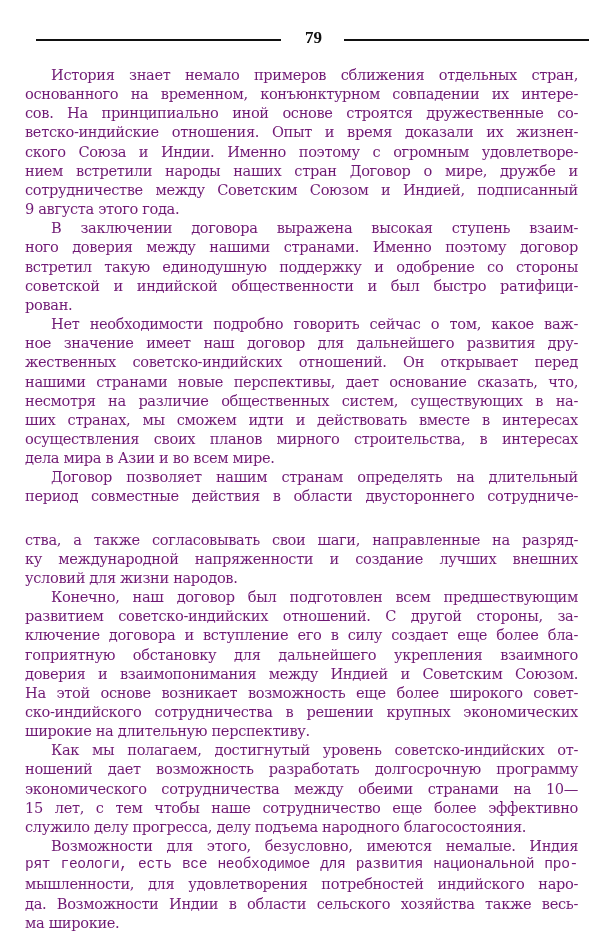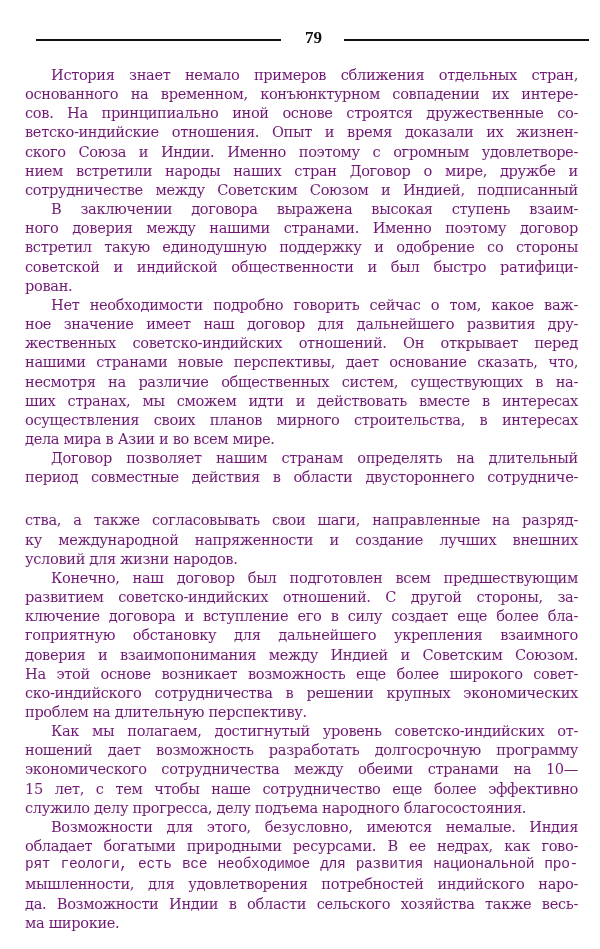--- a/index.html
+++ b/index.html
@@ -33,20 +33,21 @@
 
 <div class="body" id="body">
     <div>
       <span class="line indent" style="white-space: nowrap;">История знает немало примеров сближения отдельных стран,</span>
       <span class="line" style="white-space: nowrap;">основанного на временном, конъюнктурном совпадении их интере-</span>
       <span class="line" style="white-space: nowrap;">сов. На принципиально иной основе строятся дружественные со-</span>
       <span class="line" style="white-space: nowrap;">ветско-индийские отношения. Опыт и время доказали их жизнен-</span>
       <span class="line" style="white-space: nowrap;">ского Союза и Индии. Именно поэтому с огромным удовлетворе-</span>
       <span class="line" style="white-space: nowrap;">нием встретили народы наших стран Договор о мире, дружбе и</span>
       <span class="line" style="white-space: nowrap;">сотрудничестве между Советским Союзом и Индией, подписанный</span>
+      <span class="line last" style="white-space: nowrap;">9 августа этого года.</span>
     </div>
     <div>
       <span class="line indent" style="white-space: nowrap;">В заключении договора выражена высокая ступень взаим-</span>
       <span class="line" style="white-space: nowrap;">ного доверия между нашими странами. Именно поэтому договор</span>
       <span class="line" style="white-space: nowrap;">встретил такую единодушную поддержку и одобрение со стороны</span>
       <span class="line" style="white-space: nowrap;">советской и индийской общественности и был быстро ратифици-</span>
       <span class="line last" style="white-space: nowrap;">рован.</span>
     </div>
     <div>
       <span class="line indent" style="white-space: nowrap;">Нет необходимости подробно говорить сейчас о том, какое важ-</span>
@@ -66,30 +67,29 @@
       <span class="line last" style="white-space: nowrap;">условий для жизни народов.</span>
     </div>
     <div>
       <span class="line indent" style="white-space: nowrap;">Конечно, наш договор был подготовлен всем предшествующим</span>
       <span class="line" style="white-space: nowrap;">развитием советско-индийских отношений. С другой стороны, за-</span>
       <span class="line" style="white-space: nowrap;">ключение договора и вступление его в силу создает еще более бла-</span>
       <span class="line" style="white-space: nowrap;">гоприятную обстановку для дальнейшего укрепления взаимного</span>
       <span class="line" style="white-space: nowrap;">доверия и взаимопонимания между Индией и Советским Союзом.</span>
       <span class="line" style="white-space: nowrap;">На этой основе возникает возможность еще более широкого совет-</span>
       <span class="line" style="white-space: nowrap;">ско-индийского сотрудничества в решении крупных экономических</span>
-      <span class="line last" style="white-space: nowrap;">проблем на длительную перспективу.</span>
+      <span class="line last" style="white-space: nowrap;">широкие на длительную перспективу.</span>
     </div>
     <div>
       <span class="line indent" style="white-space: nowrap;">Как мы полагаем, достигнутый уровень советско-индийских от-</span>
       <span class="line" style="white-space: nowrap;">ношений дает возможность разработать долгосрочную программу</span>
       <span class="line" style="white-space: nowrap;">экономического сотрудничества между обеими странами на 10—</span>
       <span class="line" style="white-space: nowrap;">15 лет, с тем чтобы наше сотрудничество еще более эффективно</span>
       <span class="line last" style="white-space: nowrap;">служило делу прогресса, делу подъема народного благосостояния.</span>
     </div>
     <div>
       <span class="line indent" style="white-space: nowrap;">Возможности для этого, безусловно, имеются немалые. Индия</span>
-      <span class="line" style="white-space: nowrap;">обладает богатыми природными ресурсами. В ее недрах, как гово-</span>
       <span class="line" style="white-space: nowrap; font-family: Liberation Mono, monospace;">рят геологи, есть все необходимое для развития национальной про-</span>
       <span class="line" style="white-space: nowrap;">мышленности, для удовлетворения потребностей индийского наро-</span>
       <span class="line" style="white-space: nowrap;">да. Возможности Индии в области сельского хозяйства также весь-</span>
       <span class="line last" style="white-space: nowrap;">ма широкие.</span>
     </div>
   </div>
 
 </body></html>

